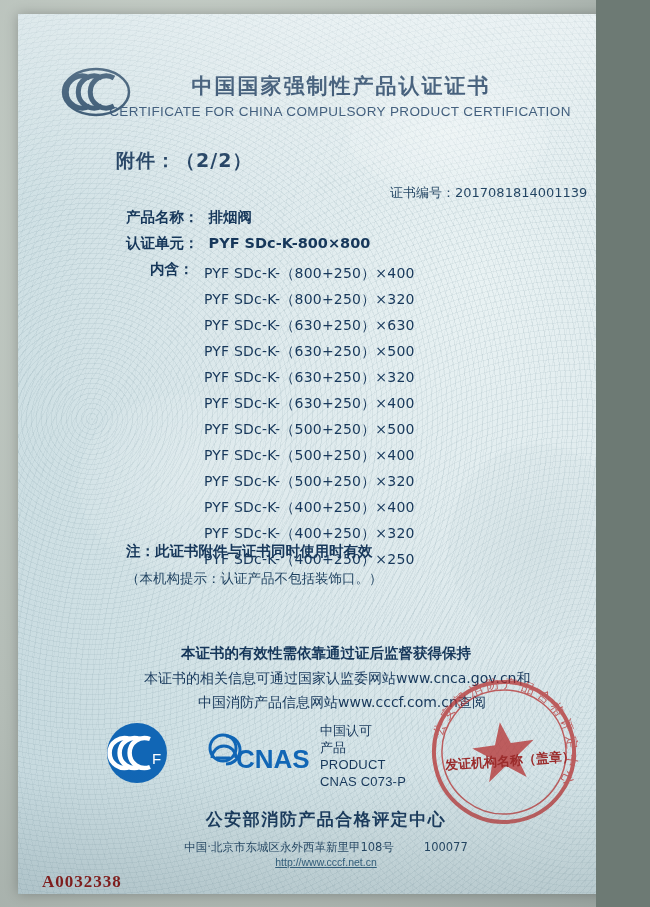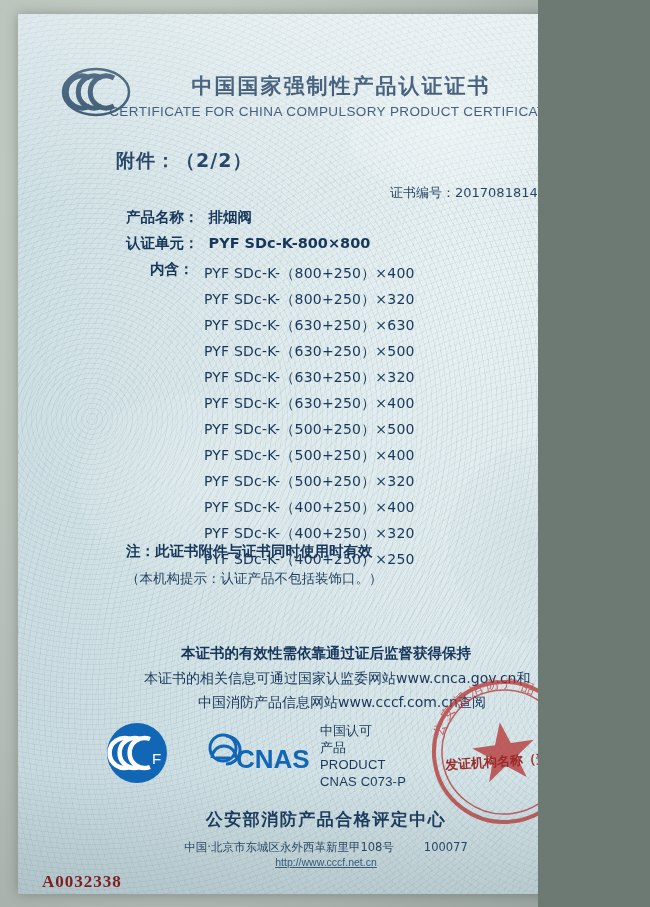--- a/index.html
+++ b/index.html
@@ -8,21 +8,21 @@
     background: #6d7a74;
   }
   body {
     width: 650px;
     height: 907px;
     overflow: hidden;
     font-family: "Liberation Sans", sans-serif;
   }
   .page {
     position: relative;
-    width: 538px;
+    width: 596px;
     height: 907px;
     background: #b9c2bc;
     overflow: hidden;
   }
   
   .scan-bg {
     position: absolute;
     inset: 0;
     background:
       radial-gradient(ellipse at 30% 20%, #c8d0c9 0%, #b3bcb6 60%, #9aa4a0 100%);

